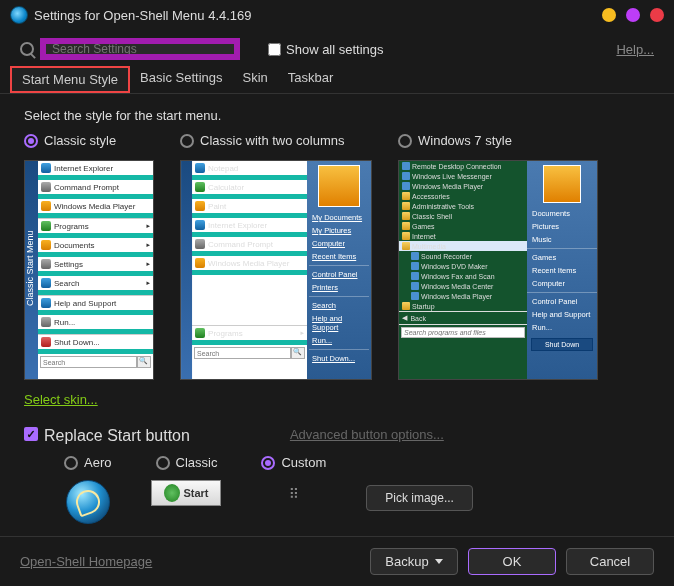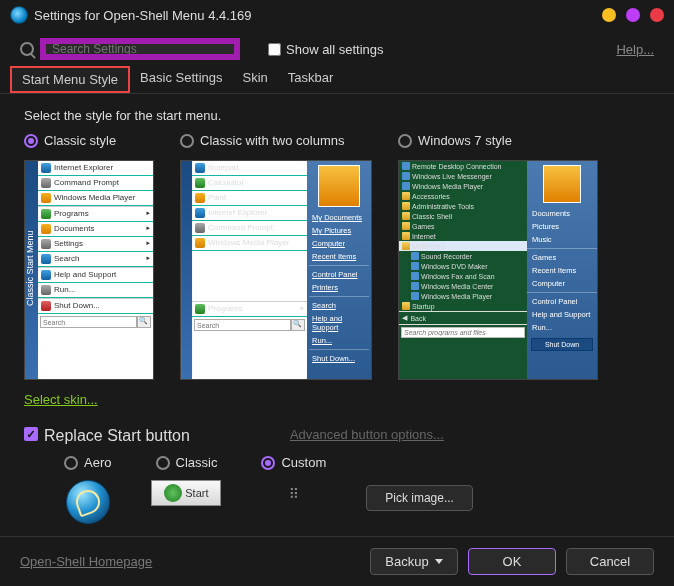--- a/index.html
+++ b/index.html
@@ -29,21 +29,21 @@
   .stylecol { display:flex; flex-direction:column; }
   .radiorow { display:flex; align-items: center; margin-bottom: 12px; }
   .radio { width: 14px; height:14px; border-radius:50%; border:2px solid #888; margin-right:6px; display:inline-flex;align-items:center;justify-content:center;}
   .radio.sel { border-color:#a96bff;}
   .radio.sel::after{content:"";width:6px;height:6px;border-radius:50%;background:#a96bff;}
   .radiolabel { font-size:13px;}
   .preview { width: 130px; height: 220px; background:#fff; border:1px solid #444;}
   .preview-classic { display:flex;}
   .pv-sidebar { width:14px; background:linear-gradient(#3a6fb0,#1a4a80); writing-mode: vertical-rl; transform: rotate(180deg); font-size:9px; color:#fff; text-align:center; padding-top:4px;}
   .pv-list { flex:1; background:#fff; font-size:8px; color:#333;}
-  .pv-item { display:flex; align-items:flex-start; padding:2px 3px; border-bottom:1px solid #14b8a6;}
+  .pv-item { display:flex; align-items:center; padding:2px 3px; border-bottom:5px solid #14b8a6;}
   .pv-item.sep { border-top:1px solid #ccc;}
   .pv-ico { width:10px;height:10px;background:linear-gradient(#6ab0e8,#2a70c0);border-radius:2px;margin-right:3px;flex-shrink:0;}
   .pv-ico.orange{background:linear-gradient(#f8b020,#d88000);}
   .pv-ico.green{background:linear-gradient(#60c060,#208020);}
   .pv-ico.red{background:linear-gradient(#e06060,#b02020);}
   .pv-ico.gray{background:linear-gradient(#aaa,#666);}
   .pv-ico.blue{background:linear-gradient(#40a0e0,#1060a0);}
   .pv-search { display:flex;padding:2px;}
   .pv-search input{flex:1;font-size:7px;height:12px;border:1px solid #aaa;padding:0 2px;}
   .pv-search .sbtn{width:14px;font-size:7px;text-align:center;border:1px solid #aaa;background:#eee;}
@@ -71,21 +71,21 @@
   .selectskin { margin-top: 12px; font-size:13px; color:#84cc16; text-decoration:underline; cursor:pointer;}
   .replace-row { display:flex; margin-top:20px;}
   .chk { width:14px;height:14px;background:#a96bff;border-radius:2px;display:inline-flex;align-items:center;justify-content:center;margin-right:6px;}
   .chk::after{content:"✓";font-size:11px;color:#111;font-weight:bold;}
   .advlink { margin-left: 100px; font-size:13px; color:#666; text-decoration:underline;}
   .btn-styles { display:flex; gap: 40px; padding: 10px 0 0 40px; align-items:flex-start;}
   .btn-col { display:flex; flex-direction:column; align-items:center;}
   .btn-col .radiorow{margin-bottom:10px;}
   .orbpreview { width:44px;height:44px;border-radius:50%;background:radial-gradient(circle at 35% 30%, #a0e8ff 0%, #2090d0 45%, #105080 80%);border:1px solid #0a4a7a;display:flex;align-items:center;justify-content:center;}
   .orbpreview .shell{width:24px;height:24px;border:2px solid #f8e8a0;border-radius:50% 50% 50% 10%;transform:rotate(-20deg);}
-  .startpreview { width:70px;height:26px;background:linear-gradient(#f8f8f8,#d8d8d8);border:1px solid #888;display:flex;align-items:center;font-size:11px;font-weight:normal;color:#333;padding:0 12px;}
+  .startpreview { width:70px;height:26px;background:linear-gradient(#f8f8f8,#d8d8d8);border:1px solid #888;display:flex;align-items:center;font-size:11px;font-weight:bold;color:#333;padding:0 12px;}
   .startpreview .sico{width:18px;height:18px;background:radial-gradient(circle,#60c060,#208020);border-radius:50%;margin-right:3px;}
   .custompreview { width:28px;height:28px;display:flex;align-items:center;justify-content:center;color:#888;font-size:14px;}
   .pickbtn { padding: 5px 18px; background:#2a2a2a;border:1px solid #555;border-radius:4px;color:#ddd;font-size:12px;margin-top:2px;}
   .footer { position:absolute; bottom:0; left:0; right:0; height:50px; display:flex;align-items:center;padding:0 20px;border-top:1px solid #333;}
   .homepage { font-size:13px;color:#777;text-decoration:underline;}
   .footbtns { margin-left:auto;display:flex;gap:10px;}
   .fbtn { padding:5px 0;width:88px;text-align:center;background:#2a2a2a;border:1px solid #555;border-radius:4px;font-size:13px;color:#ddd;}
   .fbtn.backup{display:flex;align-items:center;justify-content:center;gap:6px;}
   .fbtn.backup::after{content:"";border-left:4px solid transparent;border-right:4px solid transparent;border-top:5px solid #ddd;}
   .fbtn.ok{border-color:#a96bff;}

